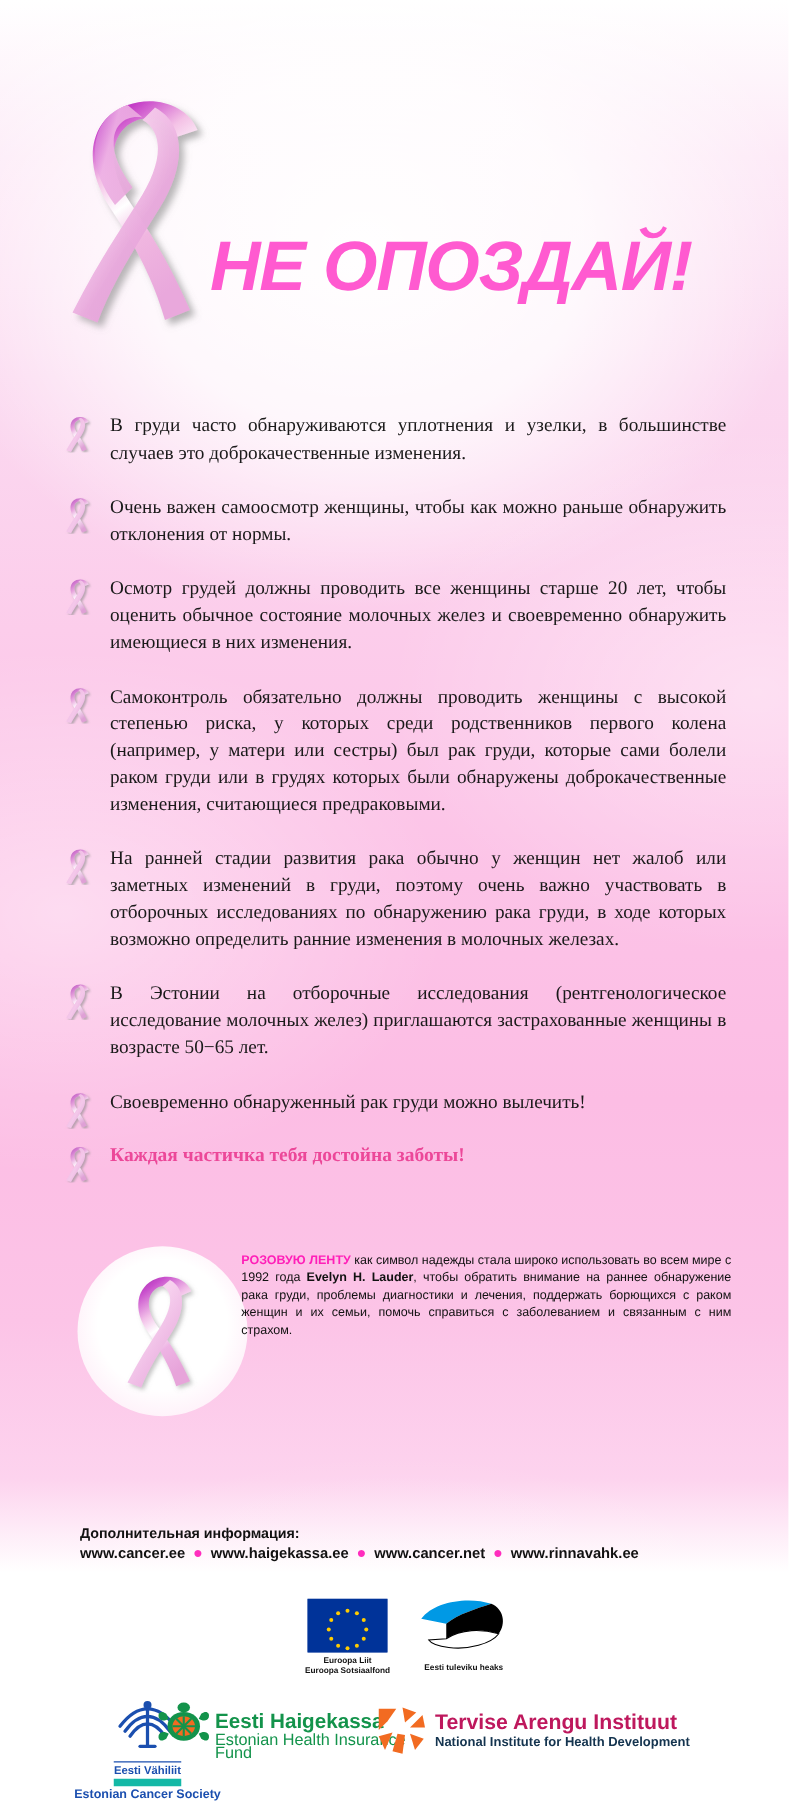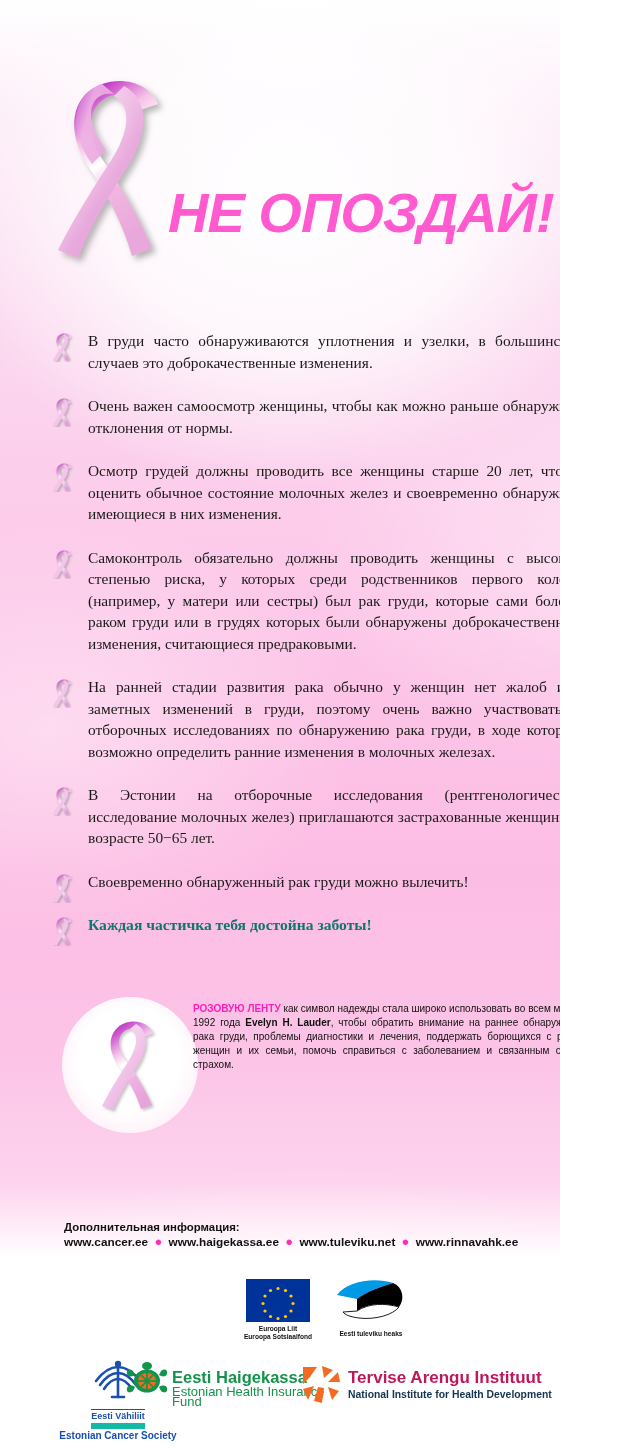--- a/index.html
+++ b/index.html
@@ -4,21 +4,21 @@
 <style>
   html,body{margin:0;padding:0;}
   body{
     width:631px;height:1453px;
     font-family:"Liberation Sans",sans-serif;
     background:#ffffff;
     overflow:hidden;
     position:relative;
   }
   .poster{
-    position:absolute;left:0;top:0;width:560px;height:1453px;
+    position:absolute;left:0;top:0;width:631px;height:1453px;
     background:#ffffff;overflow:hidden;
   }
   
   .pink-field{
     position:absolute;left:0;top:0;width:631px;height:1258px;
     background:
       radial-gradient(ellipse 520px 420px at 46% 16%, rgba(255,255,255,0.98) 0%, rgba(255,255,255,0.80) 34%, rgba(255,255,255,0.0) 68%),
       radial-gradient(ellipse 700px 520px at 50% 118%, rgba(255,255,255,0.55) 0%, rgba(255,255,255,0.0) 62%),
       linear-gradient(180deg,#ffffff 0%, #fdeaf7 10%, #fbd9f0 24%, #fccdeb 40%, #fcc3e7 56%, #fcbde4 70%, #fcc4e7 84%, #fdd3ee 94%, #ffffff 100%);
   }
@@ -60,21 +60,21 @@
     font-size:15.4px;
     line-height:21.5px;
     color:#1a1a1a;
     text-align:justify;
     text-justify:inter-word;
   }
   .bullet.last .btext{text-align:left;}
   .bullet.slogan .btext{
     font-family:"Liberation Serif",serif;
     font-weight:bold;
-    color:#0f766e;
+    color:#ec4899;
     font-size:15.6px;
     text-align:left;
   }
   
   .explainer{
     position:absolute;left:0;top:995px;width:631px;height:160px;
   }
   .circle-ribbon{
     position:absolute;left:62px;top:2px;width:136px;height:136px;
     border-radius:50%;
@@ -324,21 +324,21 @@
     </div>
   </div>
 
   <div class="links">
     <div class="l1">Дополнительная информация:</div>
     <div class="l2">
       <span>www.cancer.ee</span>
       <span class="dot">●</span>
       <span>www.haigekassa.ee</span>
       <span class="dot">●</span>
-      <span>www.tuleviku.net</span>
+      <span>www.cancer.net</span>
       <span class="dot">●</span>
       <span>www.rinnavahk.ee</span>
     </div>
   </div>
 
   <div class="logos">
 
     <div class="eu-block">
       <div class="eu-flag">
         <svg viewBox="0 0 64 43" width="64" height="43">

